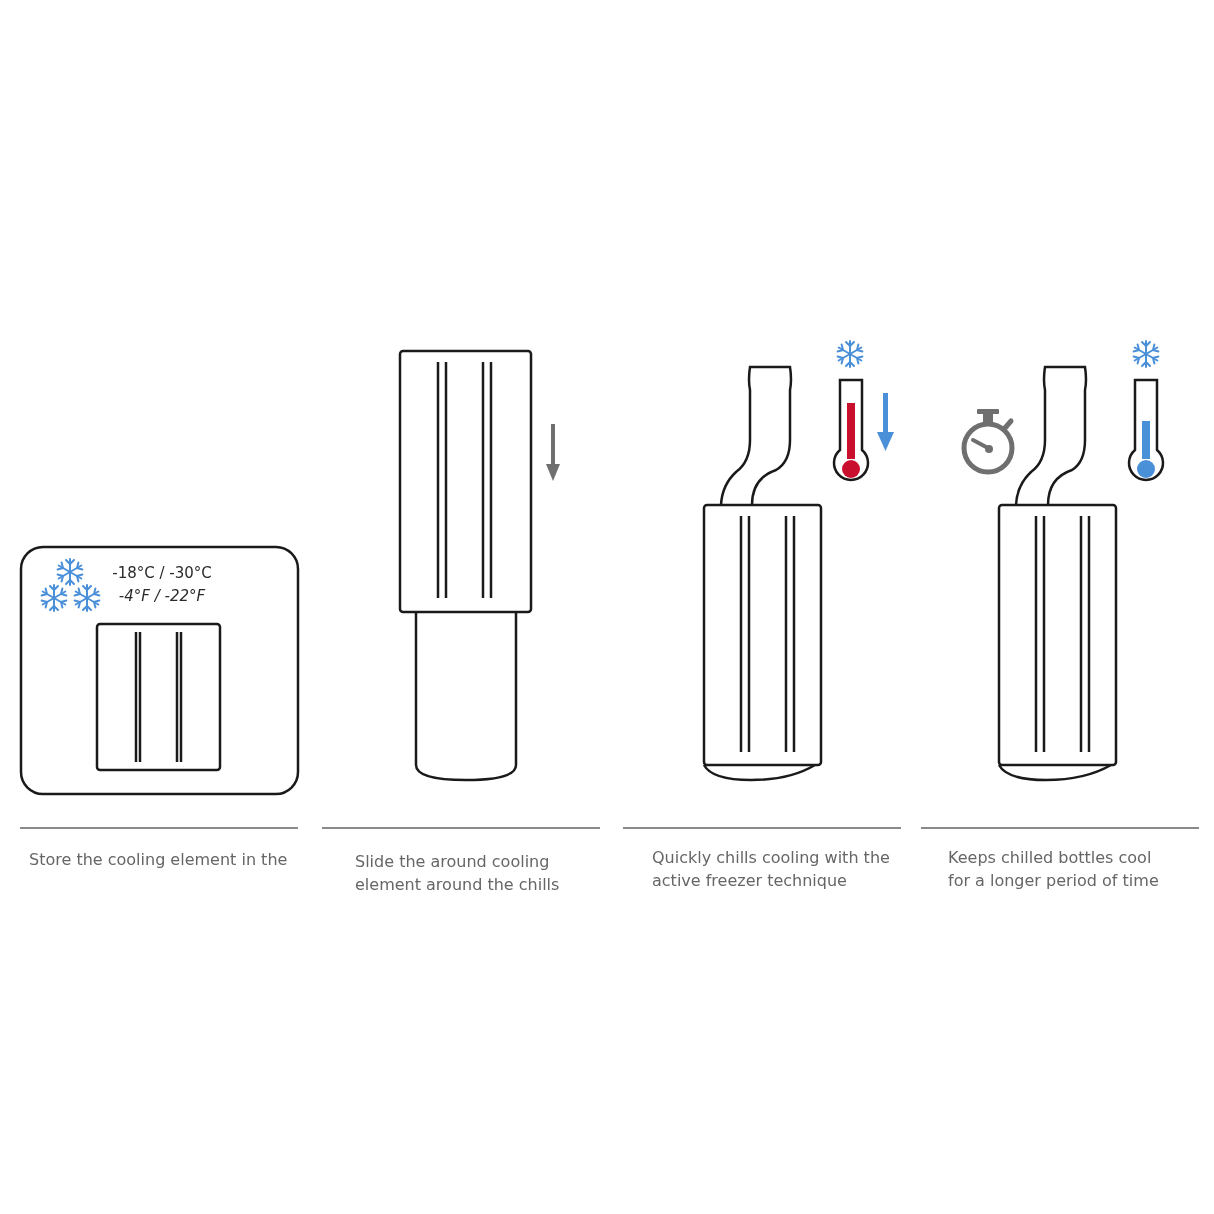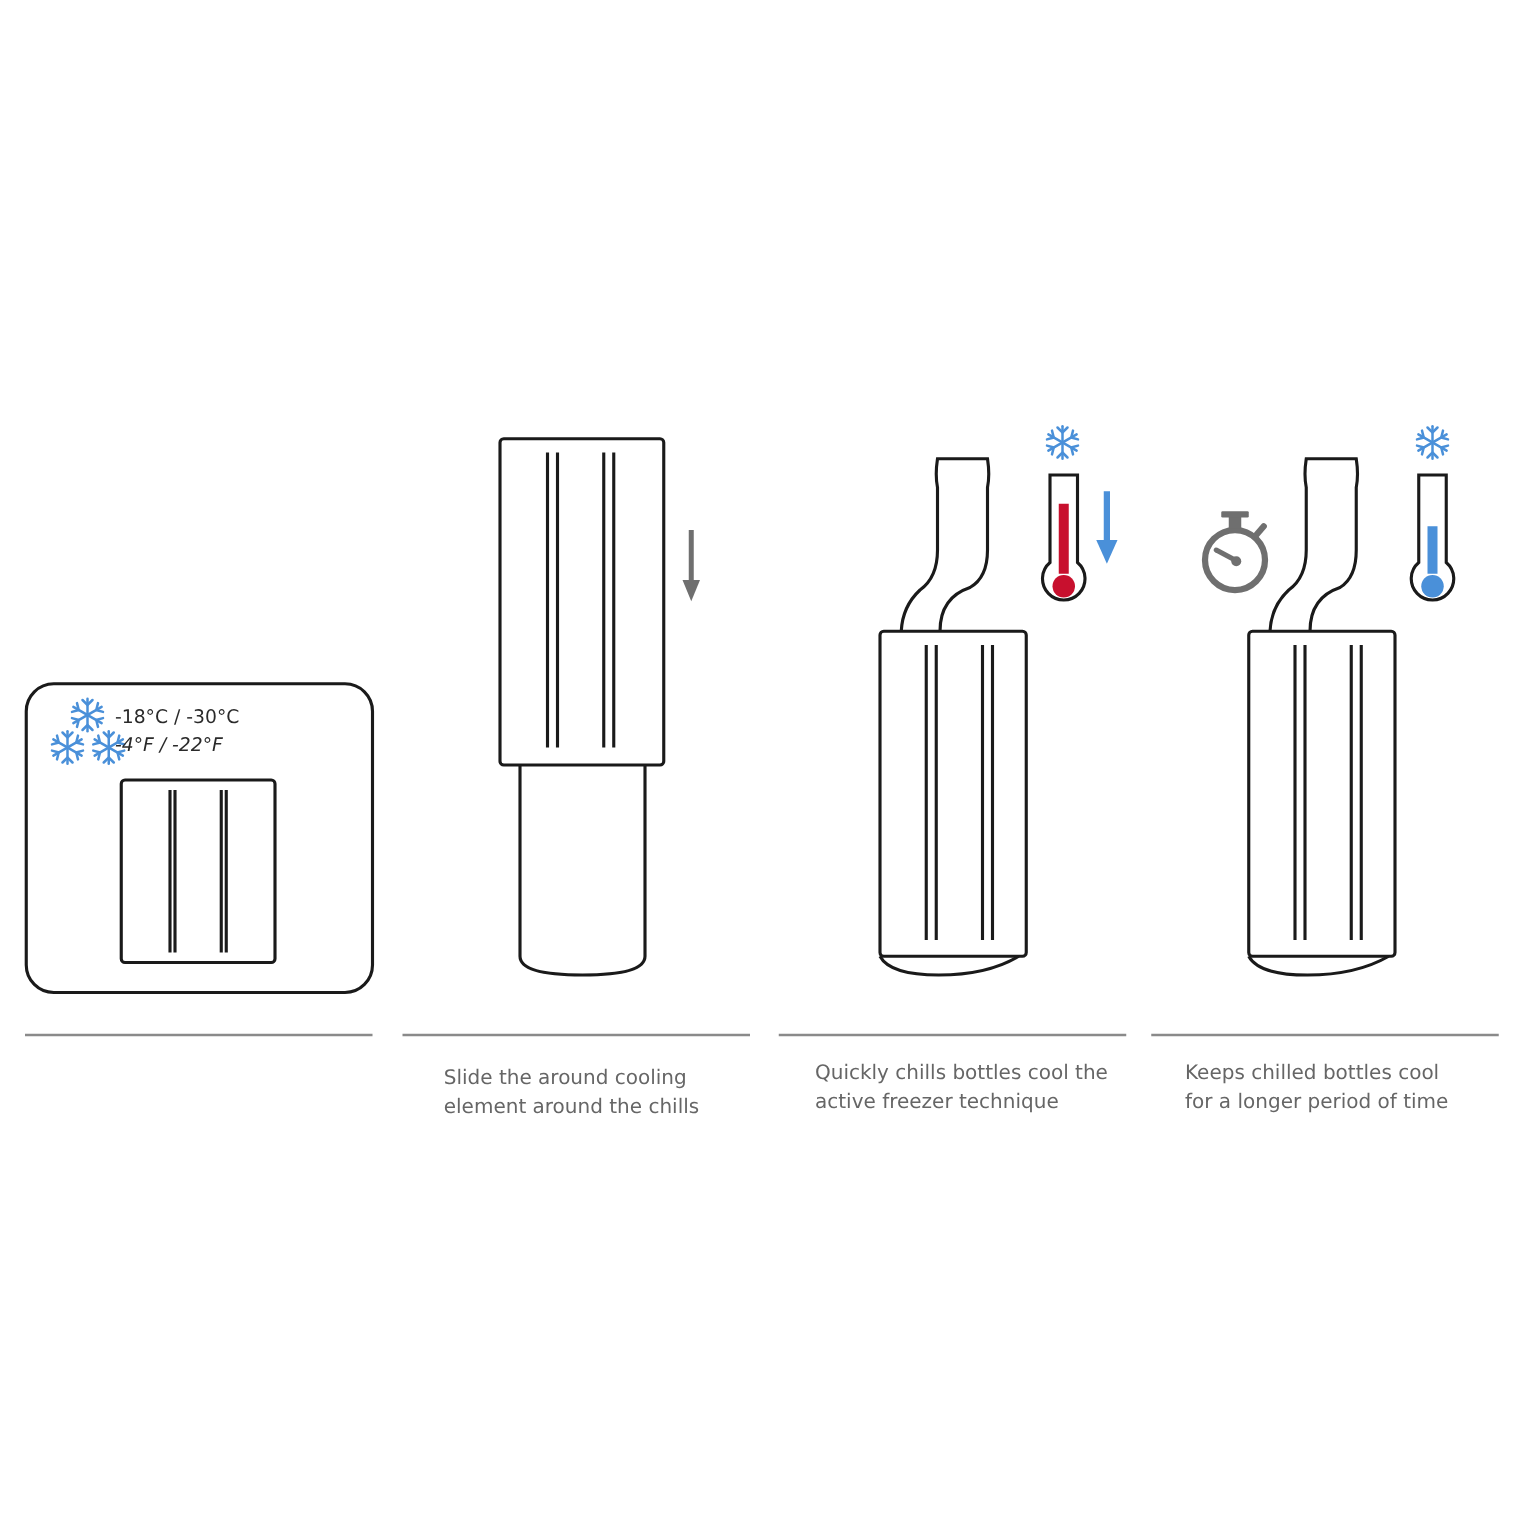--- a/index.html
+++ b/index.html
@@ -1,19 +1,19 @@
 <!DOCTYPE html>
 <html><head>
 <meta charset="utf-8">
 <style>
   html, body { margin:0; padding:0; background:#ffffff; }
   body { width:1214px; height:1214px; position:relative; overflow:hidden; font-family:"Liberation Sans", sans-serif; }
   .art { position:absolute; left:0; top:0; width:1214px; height:1214px; }
   .step-text { position:absolute; font-family:"DejaVu Sans", sans-serif; font-size:16px; line-height:23px; color:#666666; }
-  .temp-text { position:absolute; font-family:"DejaVu Sans", sans-serif; font-size:15px; line-height:22px; color:#2a2a2a; text-align:left; width:140px; }
+  .temp-text { position:absolute; font-family:"DejaVu Sans", sans-serif; font-size:15px; line-height:22px; color:#2a2a2a; text-align:center; width:140px; }
   .rule { position:absolute; height:2px; background:#8a8a8a; }
 </style>
 </head>
 <body>
 
 <svg class="art" viewBox="0 0 1214 1214" xmlns="http://www.w3.org/2000/svg">
   <defs>
     <g id="flake">
       <g stroke="#4a90d9" stroke-width="2" fill="none" stroke-linecap="round">
         <line x1="0" y1="-13" x2="0" y2="13"></line>
@@ -121,25 +121,26 @@
 
 <div class="temp-text" style="left:92px; top:562px;">-18°C / -30°C</div>
 <div class="temp-text" style="left:92px; top:585px;font-style:italic;">-4°F / -22°F</div>
 
 <div class="rule" style="left:20px; top:827px; width:278px;"></div>
 <div class="rule" style="left:322px; top:827px; width:278px;"></div>
 <div class="rule" style="left:623px; top:827px; width:278px;"></div>
 <div class="rule" style="left:921px; top:827px; width:278px;"></div>
 
 <div class="step-text" style="left:29px; top:848px;">
+  <div>Store the cooling element in the</div>
 </div>
 <div class="step-text" style="left:355px; top:850px;">
   <div>Slide the around cooling</div>
   <div>element around the chills</div>
 </div>
 <div class="step-text" style="left:652px; top:846px;">
-  <div>Quickly chills bottles cool the</div>
+  <div>Quickly chills cooling with the</div>
   <div>active freezer technique</div>
 </div>
 <div class="step-text" style="left:948px; top:846px;">
   <div>Keeps chilled bottles cool</div>
   <div>for a longer period of time</div>
 </div>
 
 </body></html>

